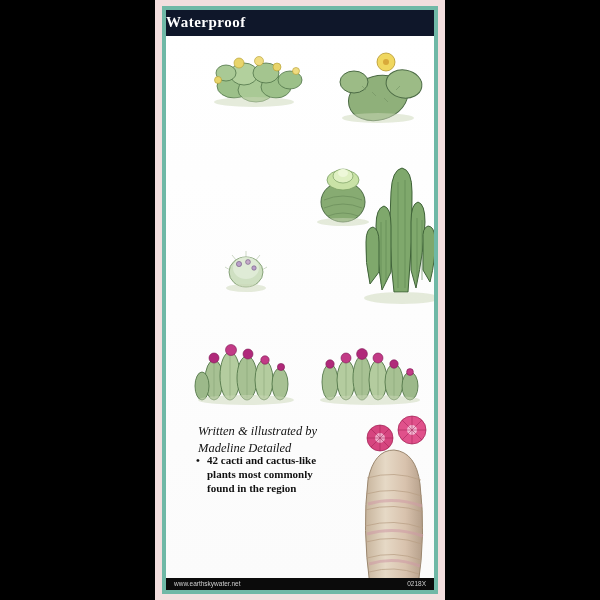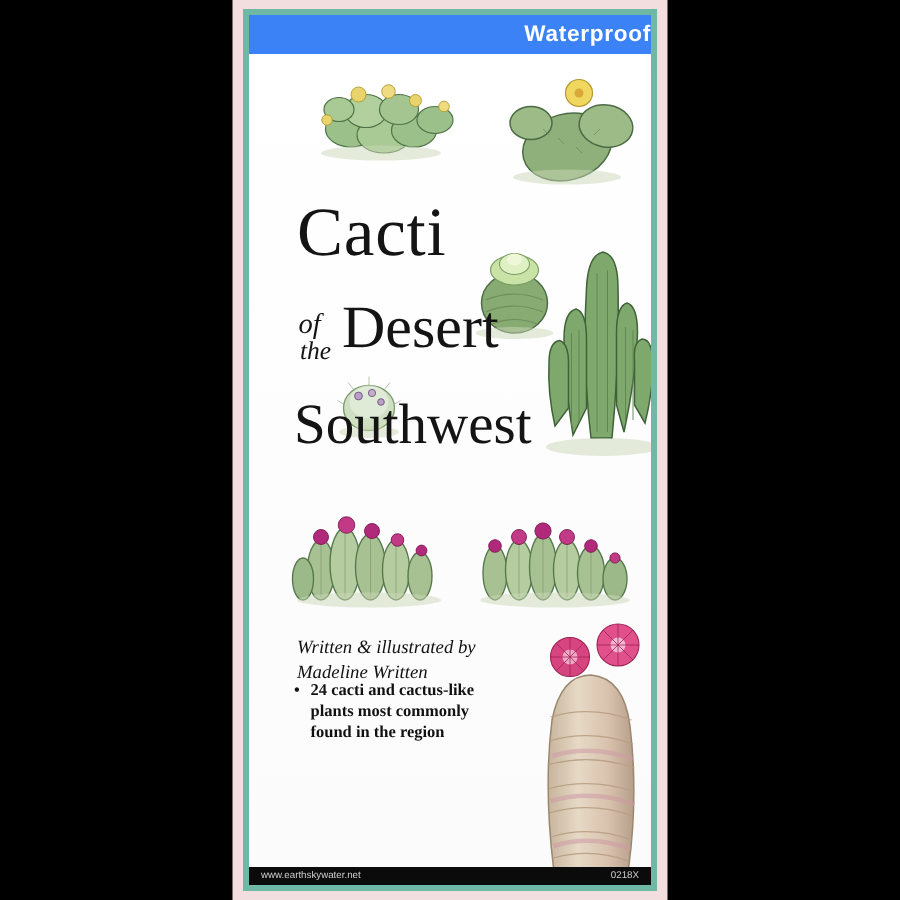--- a/index.html
+++ b/index.html
@@ -48,24 +48,24 @@
     height: 100%;
     background: #ffffff;
     box-sizing: border-box;
     overflow: hidden;
     display: flex;
     flex-direction: column;
   }
 
   
   .banner {
-    background: #3b82f6;
+    background: #0f172a;
     color: #ffffff;
-    text-align: right;
-    font-family: Liberation Sans, sans-serif;
+    text-align: left;
+    font-family: Liberation Serif, serif;
     font-weight: bold;
     font-size: 15px;
     letter-spacing: 0.5px;
     padding: 5px 0 6px 0;
     line-height: 1;
     flex: 0 0 auto;
   }
 
   .content {
     position: relative;
@@ -398,35 +398,28 @@
                     <line x1="56" y1="22" x2="84" y2="22"></line>
                     <line x1="60" y1="12" x2="80" y2="32"></line>
                     <line x1="80" y1="12" x2="60" y2="32"></line>
                   </g>
                 </g>
                 <ellipse cx="52" cy="182" rx="34" ry="6" fill="#d7cfc0" opacity="0.6"></ellipse>
               </g>
             </svg>
           </span>
 
-          <div class="title-wrap">
-            <div class="t-cacti">Cacti</div>
-            <div class="t-of">of</div>
-            <div class="t-the">the</div>
-            <div class="t-desert">Desert</div>
-            <div class="t-southwest">Southwest</div>
-          </div>
 
           <div class="author">
             <div>Written &amp; illustrated by</div>
-            <div>Madeline Written</div>
+            <div>Madeline Detailed</div>
           </div>
 
           <ul class="bullets">
-            <li>24 cacti and cactus-like plants most commonly found in the region</li>
+            <li>42 cacti and cactus-like plants most commonly found in the region</li>
           </ul>
 
         </div>
 
         <div class="footer">
           <span>www.earthskywater.net</span>
           <span>0218X</span>
         </div>
 
       </div>

